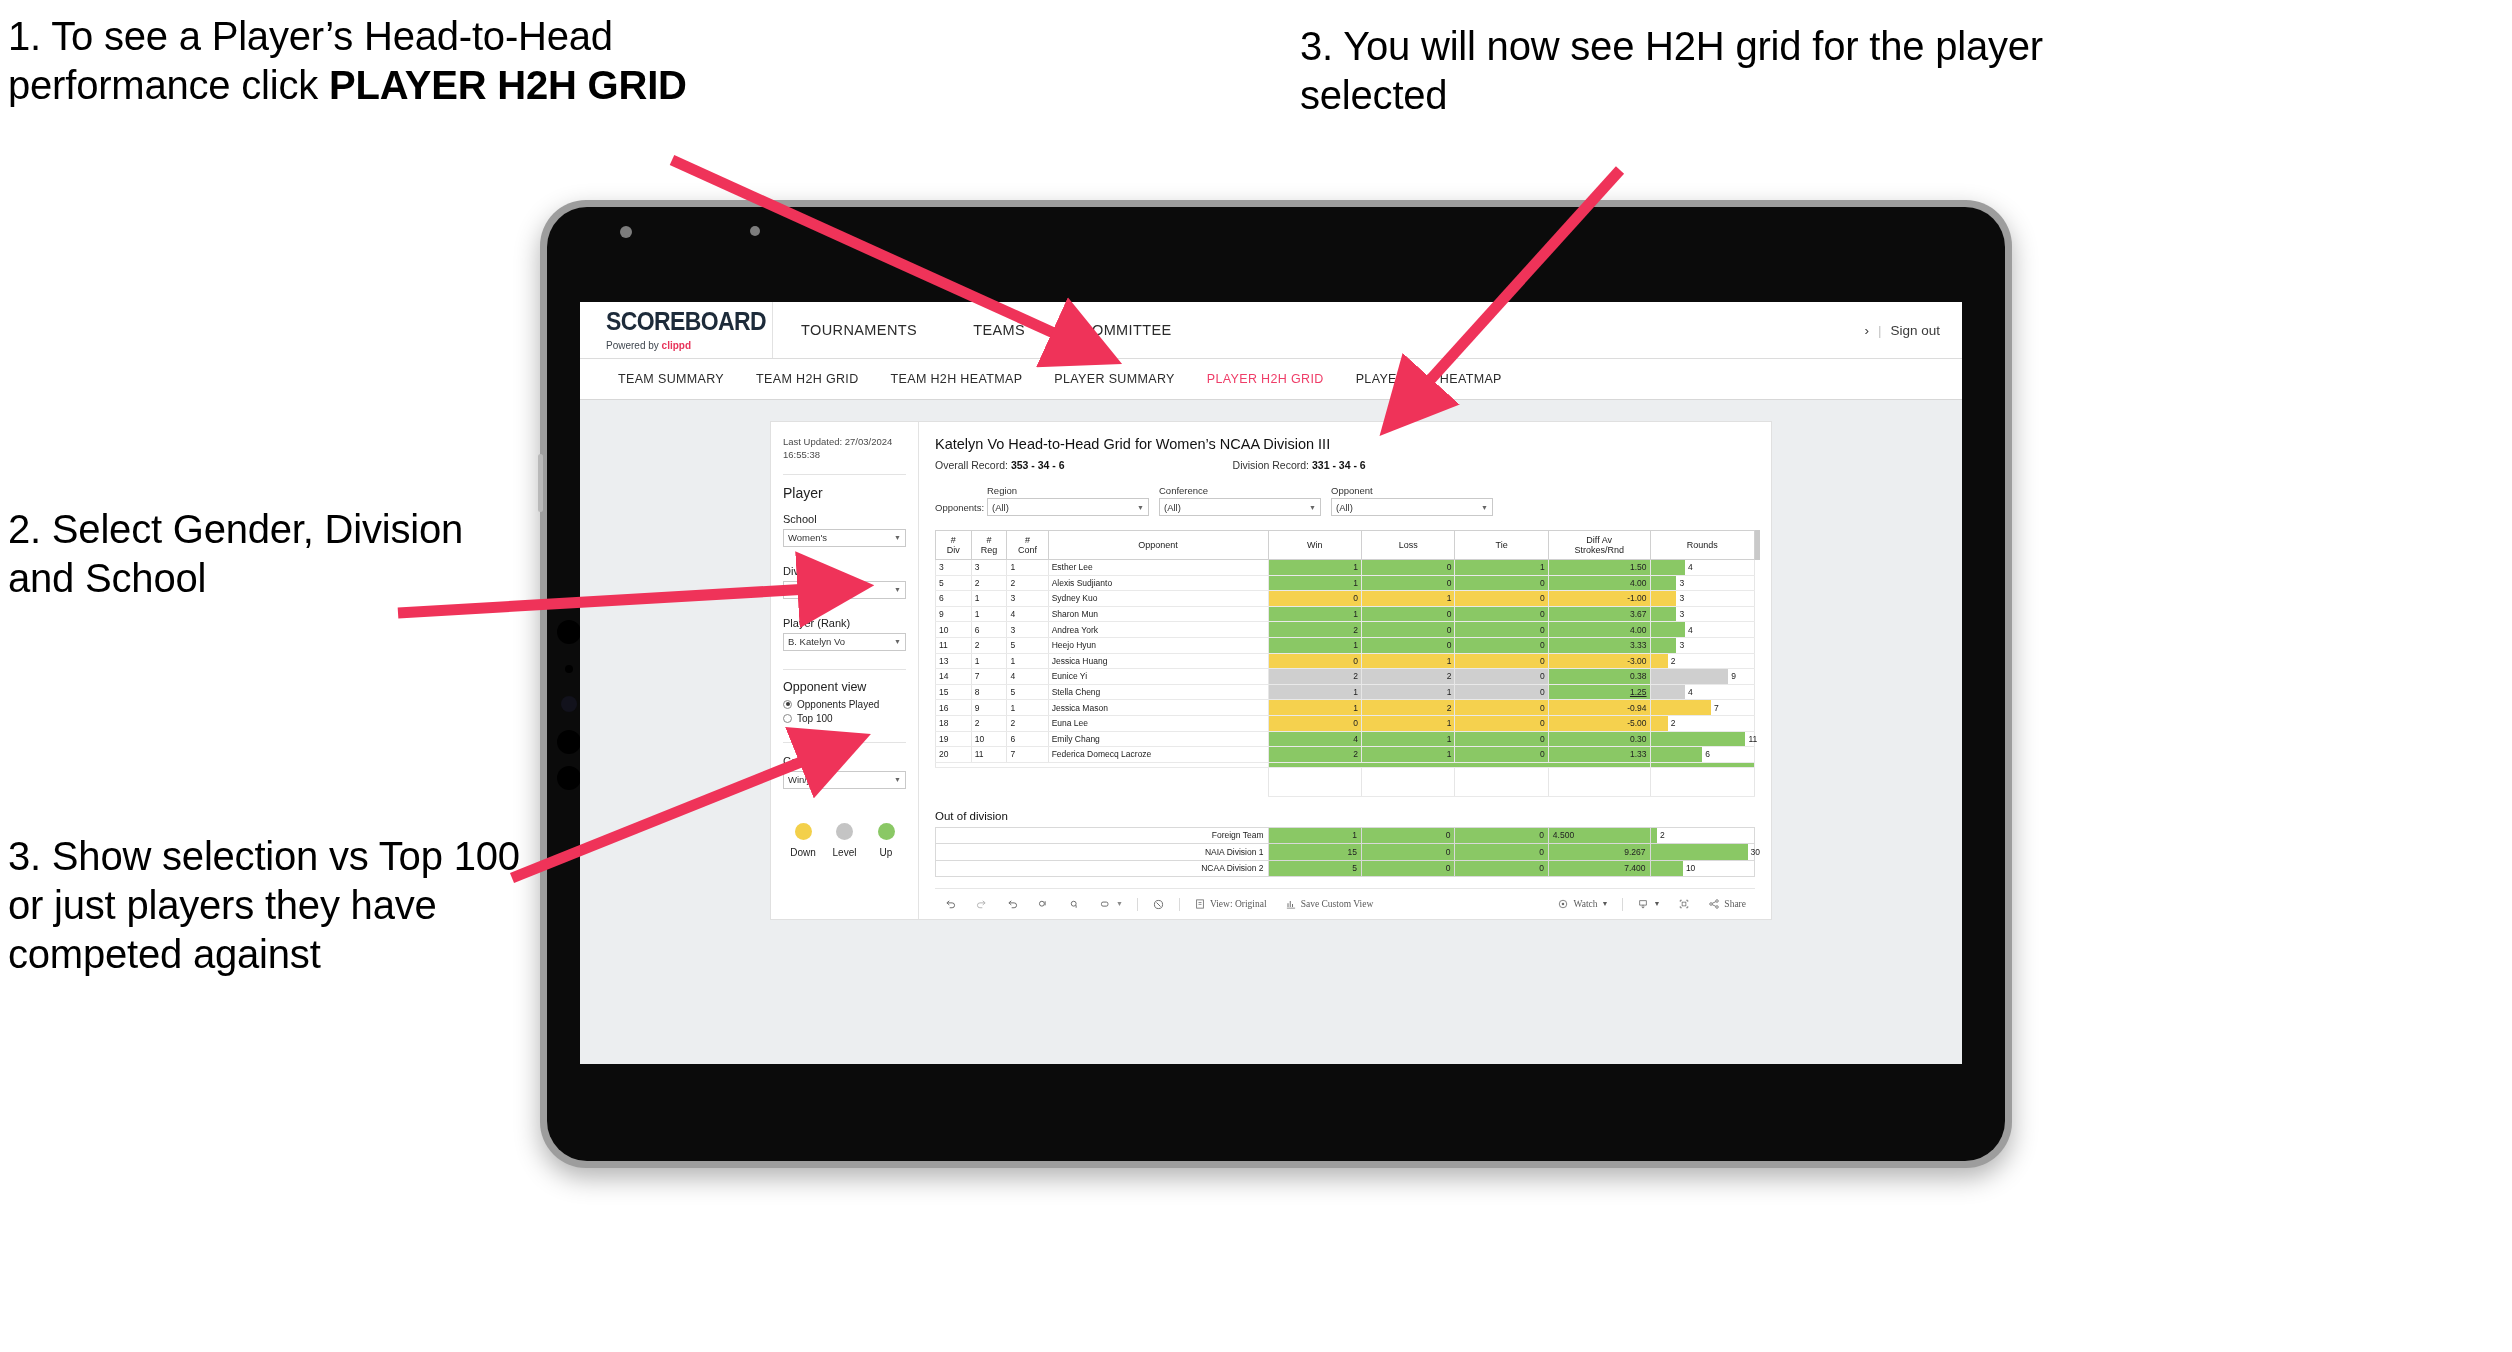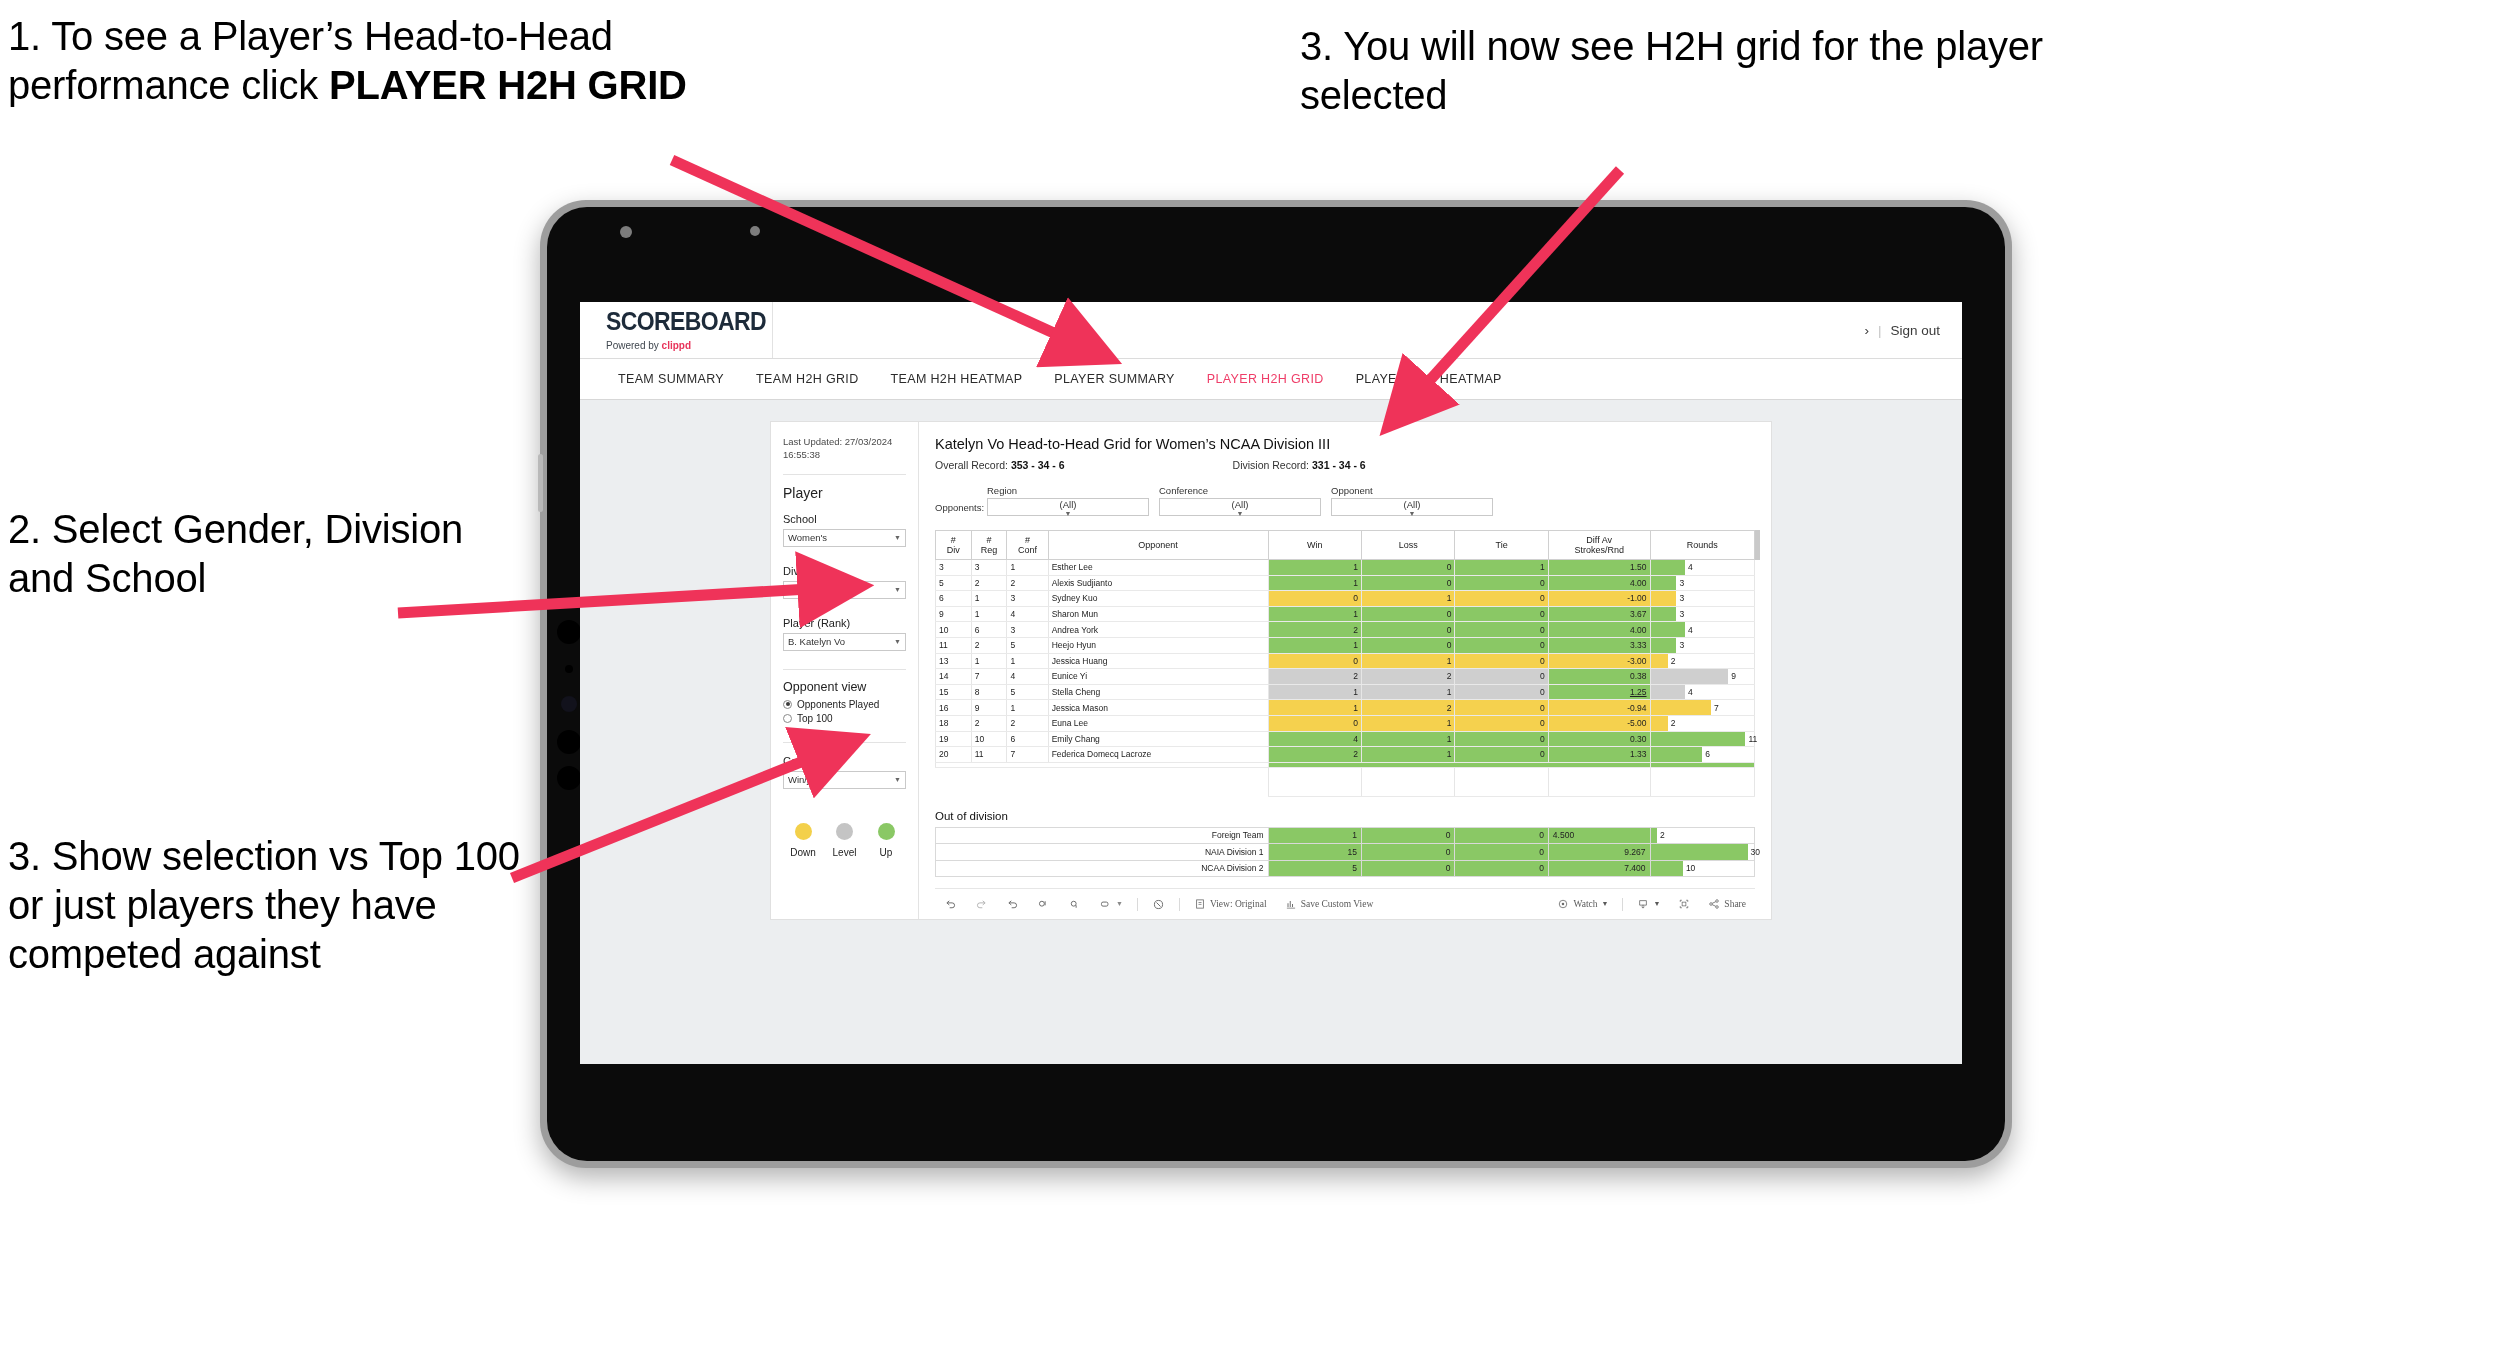--- a/index.html
+++ b/index.html
@@ -78,21 +78,21 @@
   
   .content{flex:1;padding:14px 16px 0 16px;box-sizing:border-box;position:relative;}
   .vtitle{font-size:14.5px;color:#111;margin:0 0 7px;}
   .recs{display:flex;font-size:10.5px;color:#333;margin-bottom:14px;}
   .recs .r2{margin-left:168px;}
   .recs b{font-weight:bold;color:#111;}
   .opfilters{display:flex;align-items:flex-end;font-size:9.5px;margin-bottom:14px;}
   .opfilters .olab{color:#333;font-size:9.5px;padding-bottom:3px;width:52px;}
   .ofg{margin-right:10px;}
   .ofg .ol{font-size:9.5px;color:#333;margin-bottom:2px;}
-  .ofg .sel{width:152px;margin-bottom:0;flex-direction:column;}
+  .ofg .sel{width:152px;margin-bottom:0;}
 
   table.grid{border-collapse:collapse;width:100%;table-layout:fixed;}
   table.grid th{border:1px solid #d0d0d0;font-size:9px;font-weight:normal;
        color:#222;height:26px;vertical-align:middle;background:#fff;line-height:1.15;}
   table.grid td{border-left:1px solid #e6e6e6;border-right:1px solid #e6e6e6;
        border-bottom:1px solid #e9e9e9;font-size:8.5px;color:#222;height:14.6px;
        padding:0 3px;background:#fff;}
   td.num{text-align:left;}
   td.opp{text-align:left;padding-left:8px;}
   td.v{text-align:right;}
@@ -140,20 +140,25 @@
   <div class="sidebtn" style="left:-2px;top:254px;width:5px;height:58px;"></div>
 
   <div class="screen">
 
     <div class="appbar">
       <div class="logo">
         <div class="wm">SCOREBOARD</div>
         <div class="pb"><span>Powered by </span><em>clippd</em></div>
       </div>
       <div class="divv"></div>
+      <div class="topnav">
+        <a href="#">TOURNAMENTS</a>
+        <a href="#">TEAMS</a>
+        <a href="#">COMMITTEE</a>
+      </div>
       <div class="signout">
         <span>›</span>
         <span class="sep">|</span>
         <a href="#" style="color:#3a3a3a;text-decoration:none;">Sign out</a>
       </div>
     </div>
 
     <div class="subnav">
       <a href="#">TEAM SUMMARY</a>
       <a href="#">TEAM H2H GRID</a>

